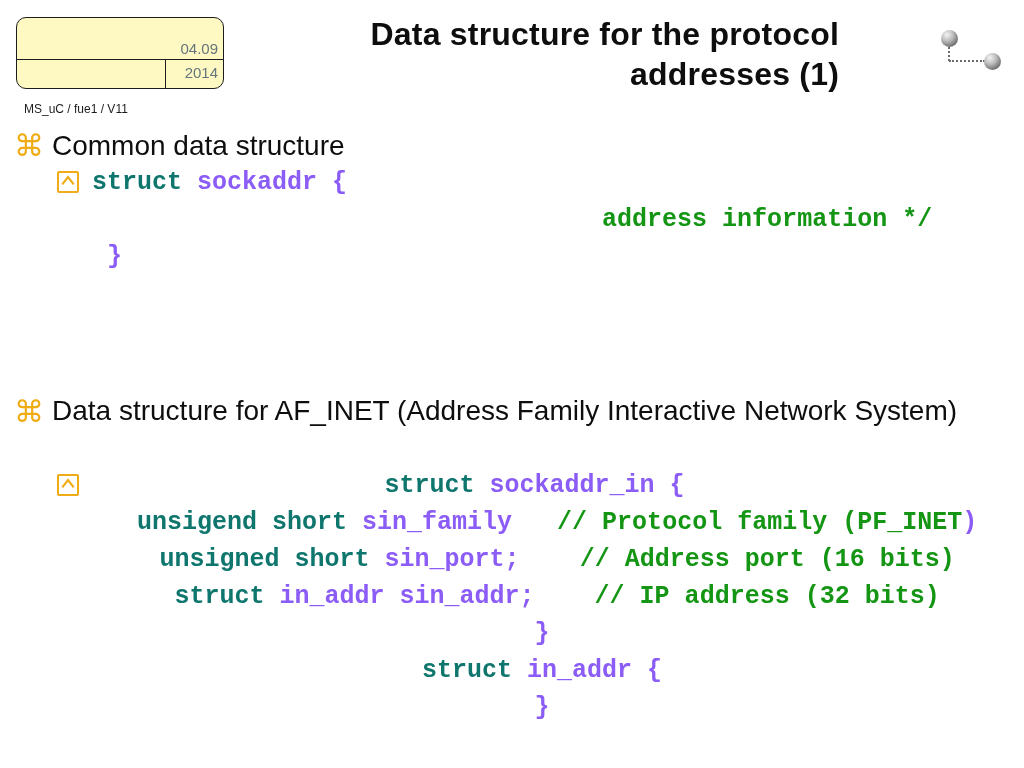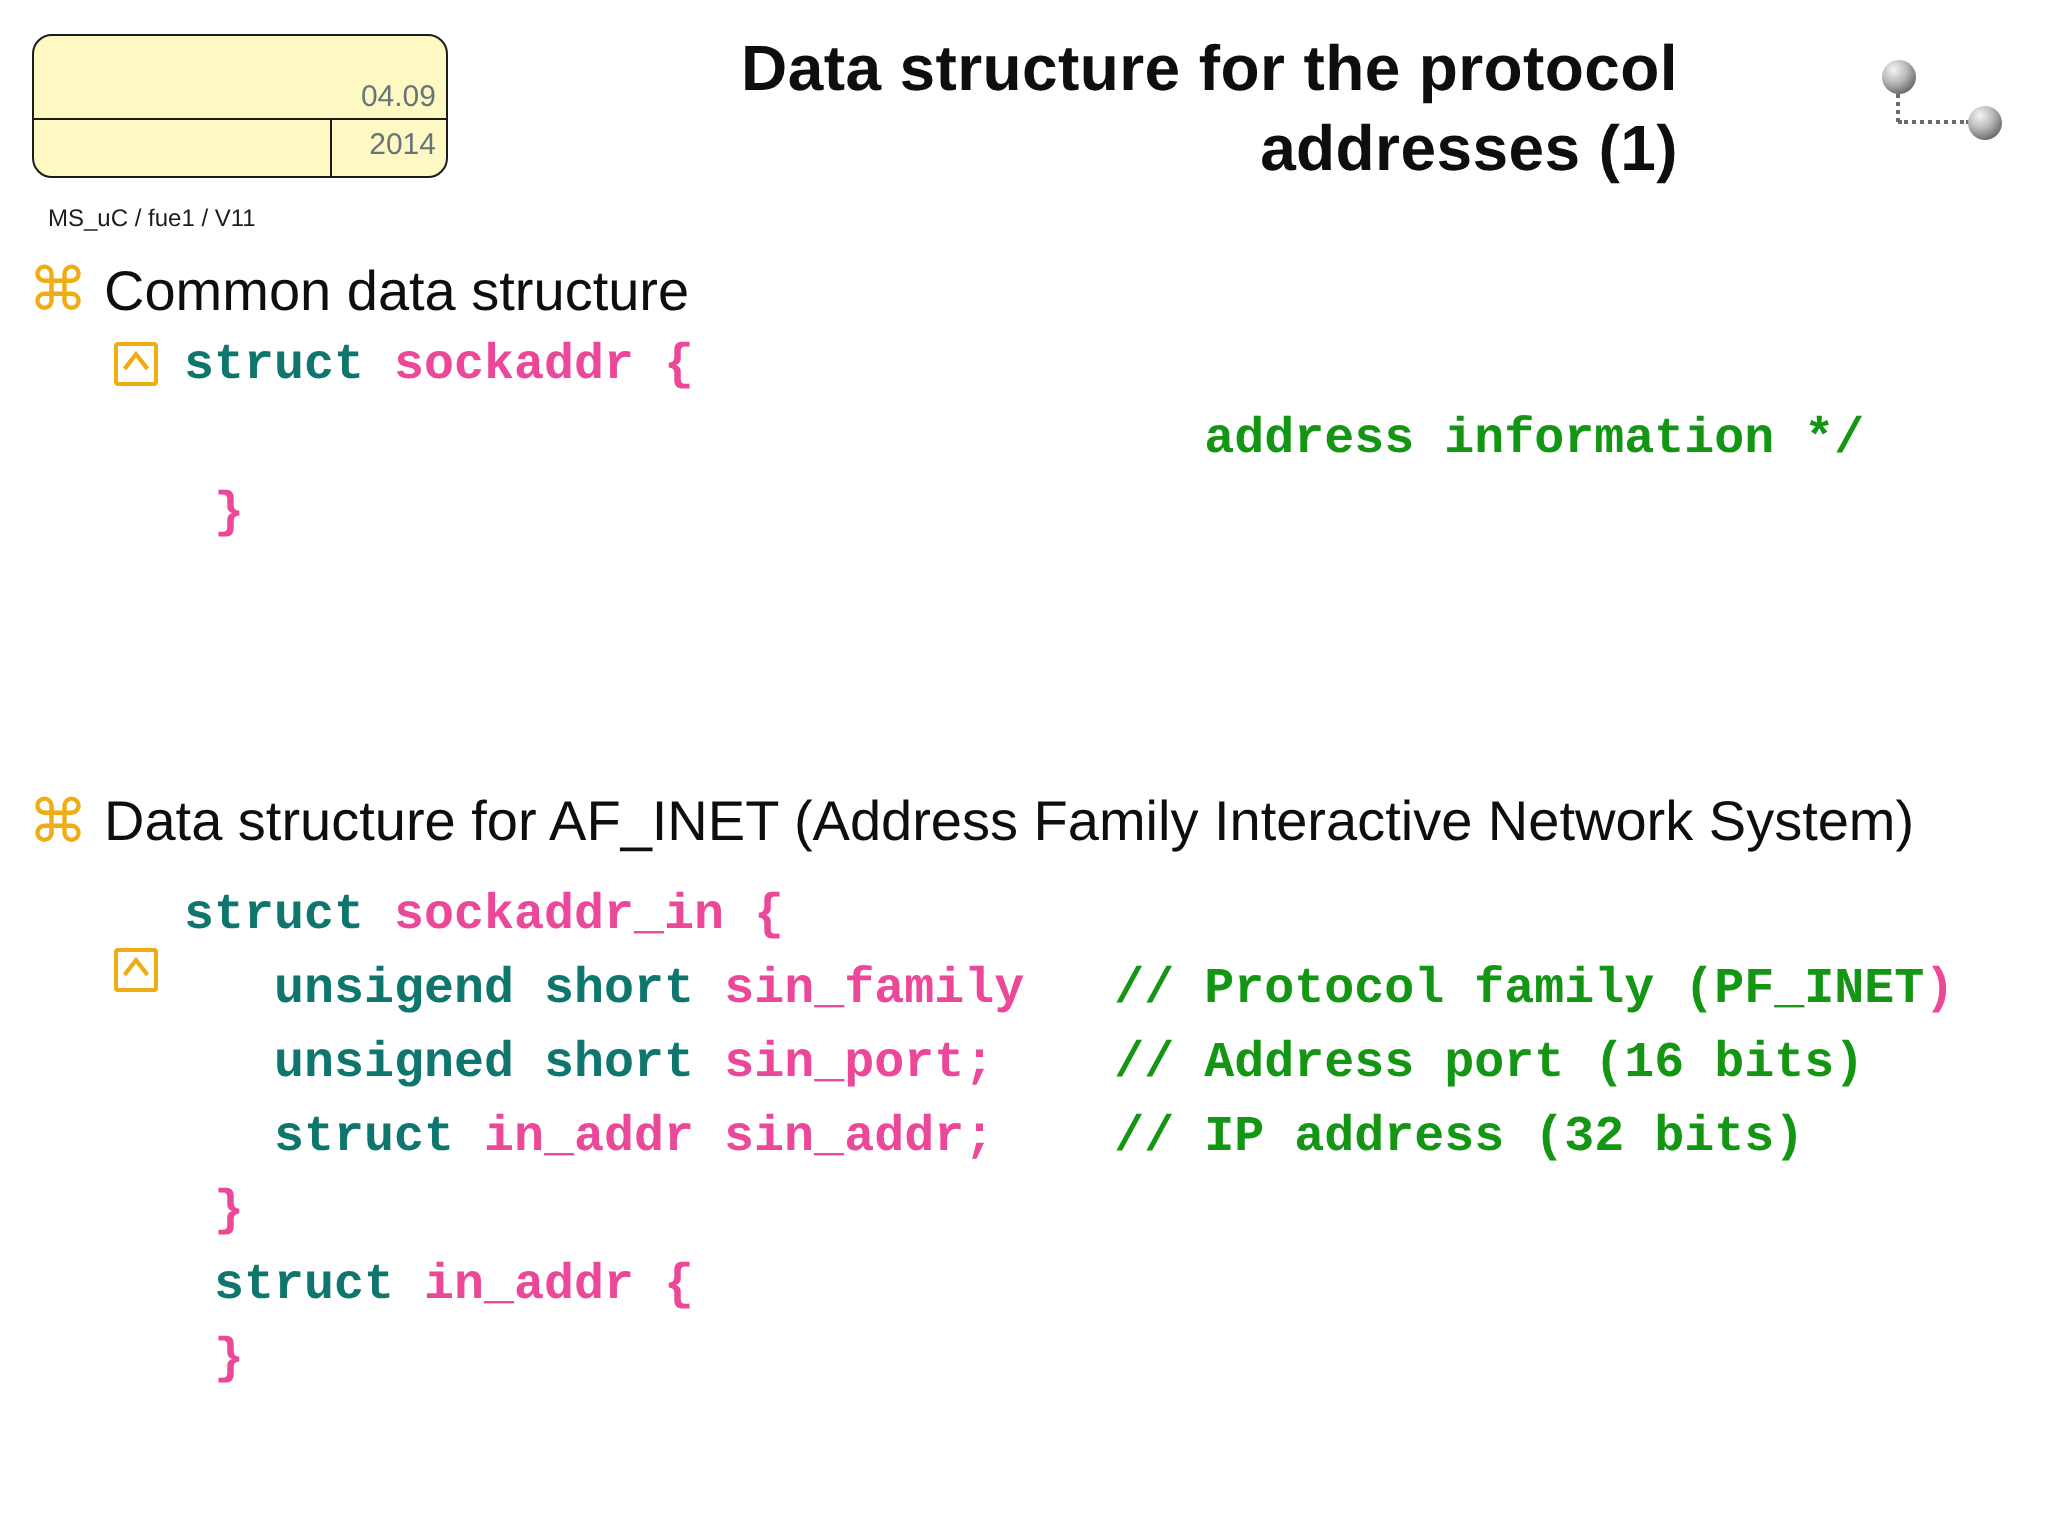--- a/index.html
+++ b/index.html
@@ -32,21 +32,21 @@
 
   
   .sub-icon{position:absolute;left:57px;width:22px;height:22px;border:2.4px solid #f0ac15;
             border-radius:2px;background:#fff;box-sizing:border-box;}
   .sub-icon svg{display:block;width:100%;height:100%;}
 
   
   .code-block{position:absolute;left:92px;}
   .code-line{white-space:pre;font-family:"Liberation Mono","DejaVu Sans Mono",monospace;
              font-weight:bold;font-size:25px;line-height:37px;height:37px;}
-  .code-line .k{color:#ec4899;}
+  .code-line .k{color:#8b5cf6;}
   .code-line .p{color:#0f766e;}
   .code-line .g{color:#149614;}
 </style>
 </head>
 <body>
 
 <div class="logo-box">
   <span class="logo-date-top">04.09</span>
   <div class="logo-hline"></div>
   <div class="logo-vline"></div>
@@ -78,21 +78,21 @@
   </div>
 
 <span class="bullet-icon" style="top:396px;">⌘</span>
 <div class="bullet-text" style="top:392px;width:910px;">Data structure for AF_INET (Address Family Interactive Network System)</div>
 
 <span class="sub-icon" style="top:474px;">
   <svg viewBox="0 0 22 22">
       <polyline points="4,14 11,5 18,14" fill="none" stroke="#f0ac15" stroke-width="2.6"></polyline>
     </svg>
 </span>
-<div class="code-block" style="top:439px;">
+<div class="code-block" style="top:467px;text-align:center;">
     <div class="code-line"><span class="p">struct</span><span class="k"> sockaddr_in {</span></div>
     <div class="code-line"><span class="k">   </span><span class="p">unsigend short</span><span class="k"> sin_family   </span><span class="g">// Protocol family (PF_INET</span><span class="k">)</span></div>
     <div class="code-line"><span class="k">   </span><span class="p">unsigned short</span><span class="k"> sin_port;    </span><span class="g">// Address port (16 bits)</span></div>
     <div class="code-line"><span class="k">   </span><span class="p">struct</span><span class="k"> in_addr sin_addr;    </span><span class="g">// IP address (32 bits)</span></div>
     <div class="code-line"><span class="k"> }</span></div>
     <div class="code-line"><span class="k"> </span><span class="p">struct</span><span class="k"> in_addr {</span></div>
     <div class="code-line"><span class="k"> }</span></div>
   </div>
 
 </body></html>

